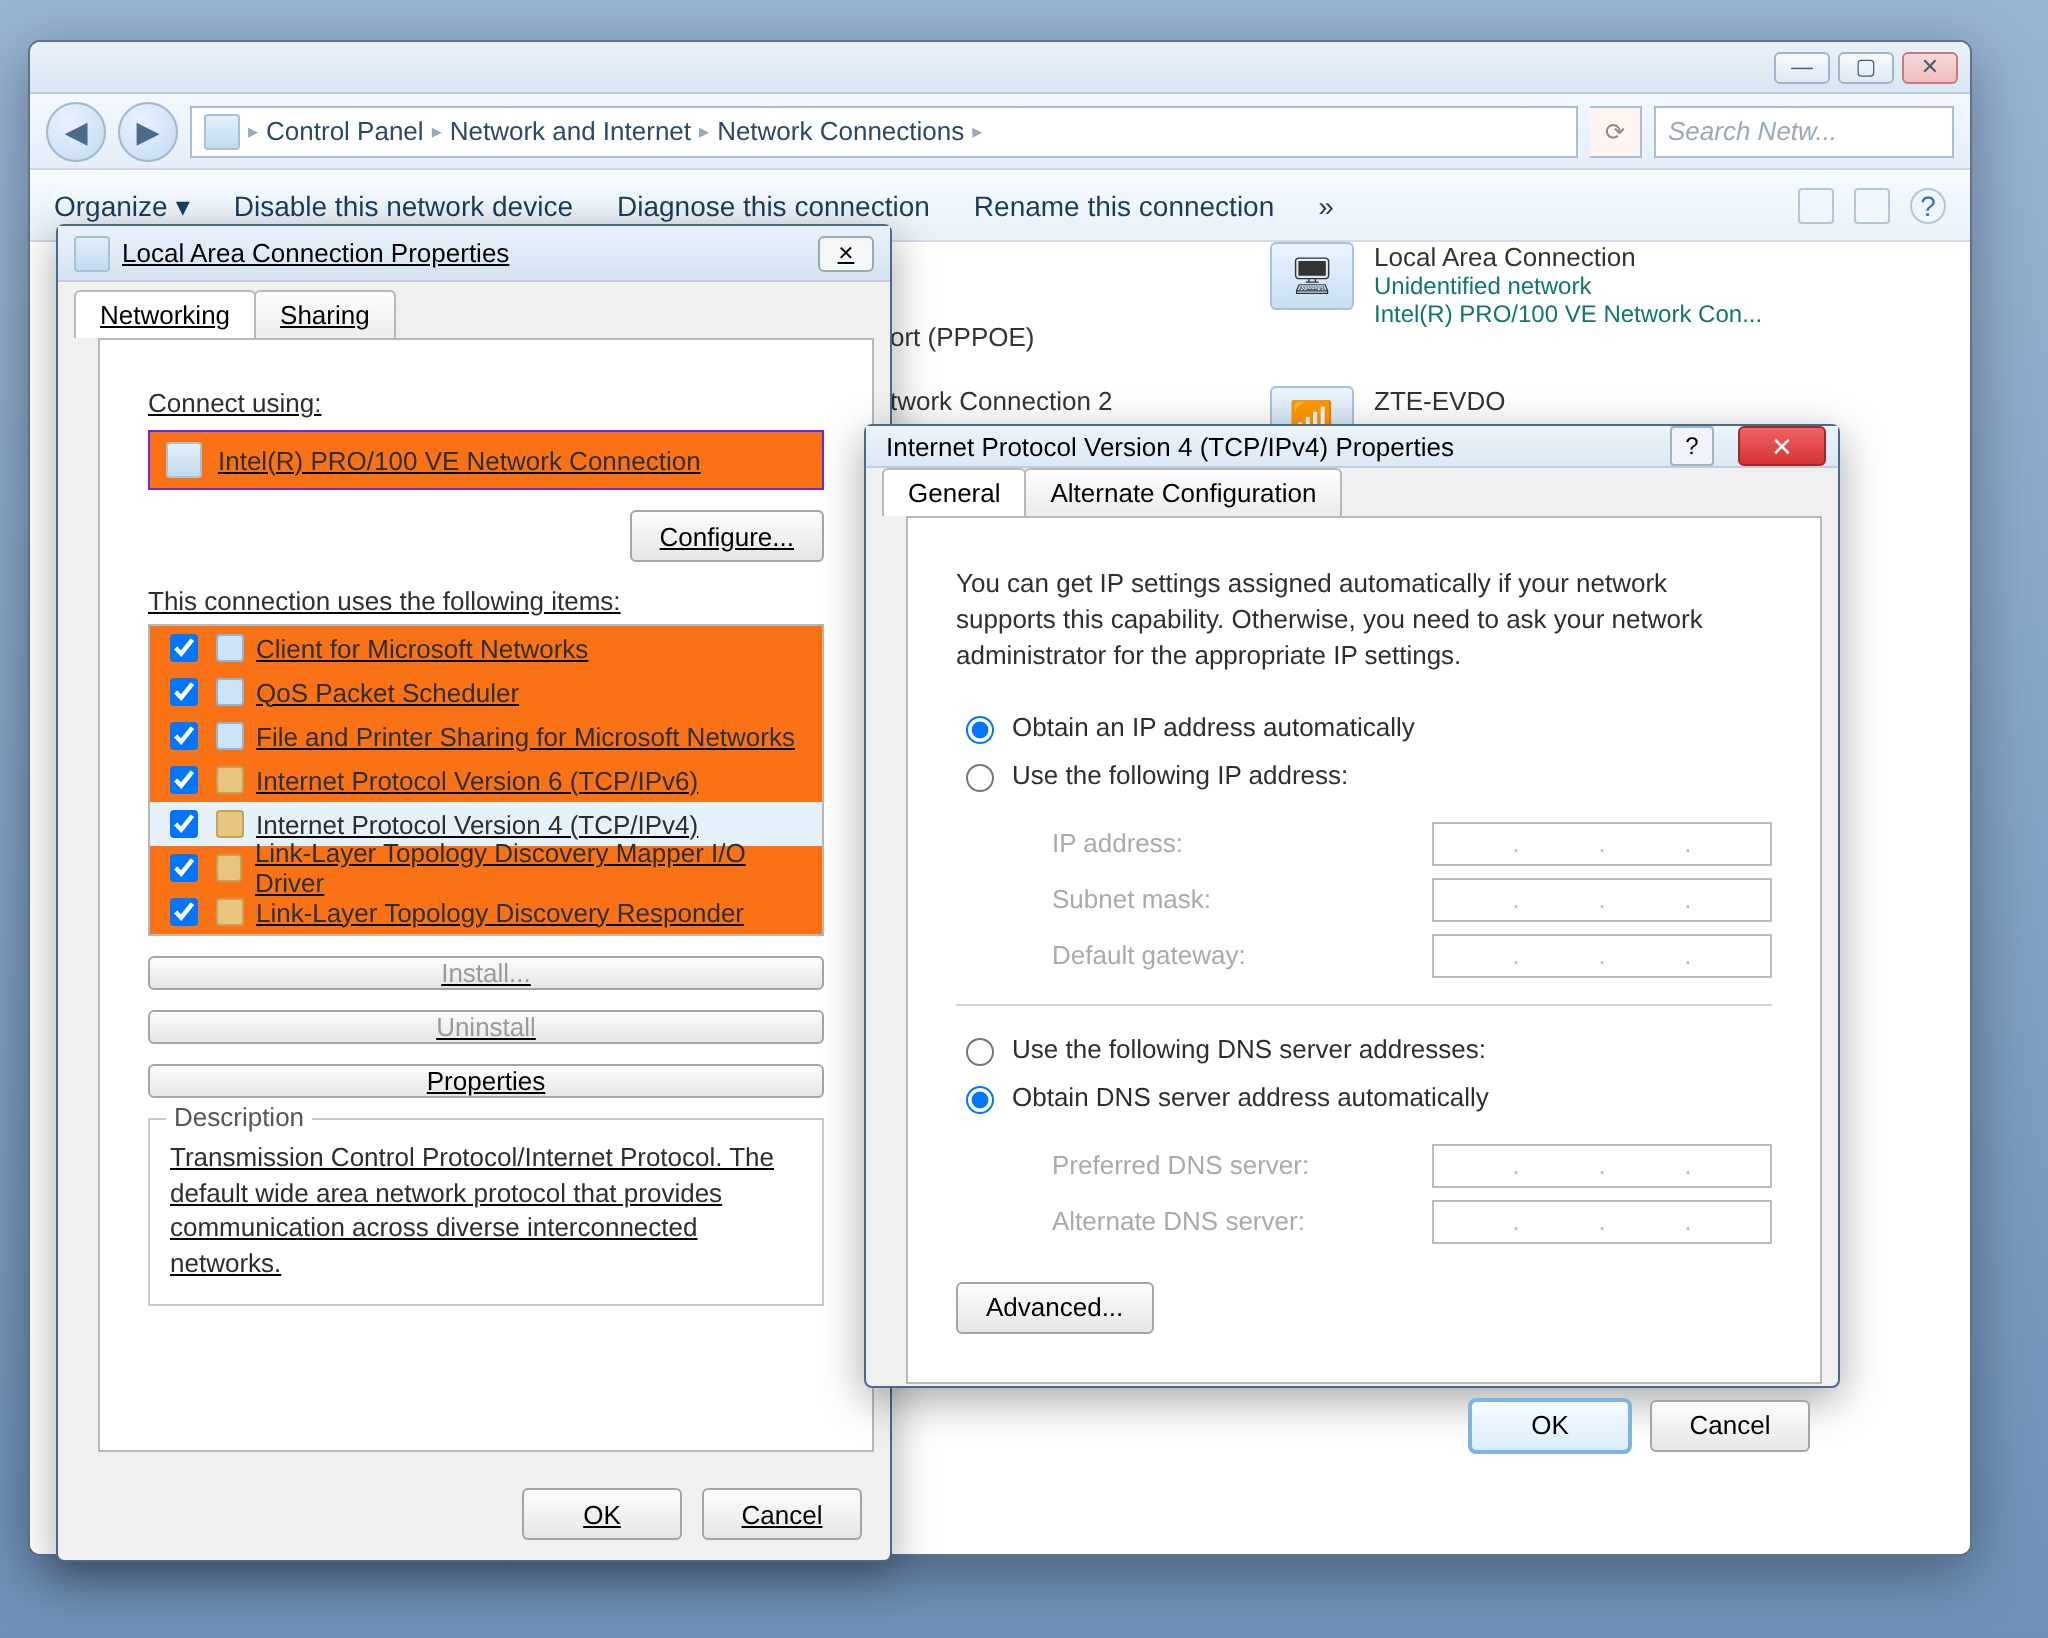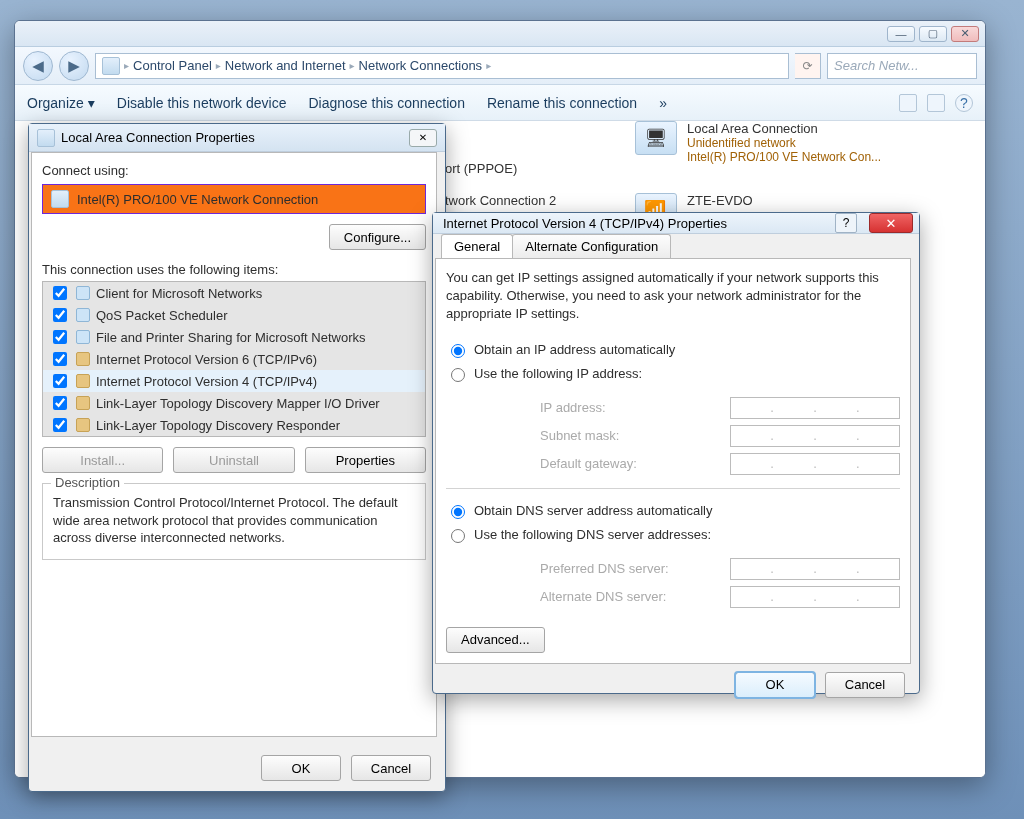--- a/index.html
+++ b/index.html
@@ -46,56 +46,56 @@
     color: #1a3c5e; font-size: 14px;
   }
   .toolbar .item { cursor: pointer; display:flex; align-items:center; gap:4px;}
   .toolbar .rightcluster { margin-left: auto; display: flex; gap: 10px; align-items: center; }
   .miniicon { width: 18px; height: 18px; border: 1px solid #b3c6d8; background: #eef5fc; border-radius:2px; }
   .explorer-body {
     flex: 1; background: #fff; padding: 10px 16px; position: relative;
   }
   .netitem { position: absolute; display: flex; gap: 10px; align-items: flex-start; font-size: 13px; color: #333; }
   .neticon { width: 42px; height: 34px; background: linear-gradient(#eaf4ff,#c7dff3); border:1px solid #a7c1d8; border-radius:3px; display:flex; align-items:center; justify-content:center; font-size:18px; }
-  .netitem .sub { color: #a16207; font-size: 12px; }
+  .netitem .sub { color: #0f766e; font-size: 12px; }
 
   
   .lacprops {
-    position: absolute; left: 28px; top: 123px; width: 418px; height: 669px;
+    position: absolute; left: 28px; top: 112px; width: 418px; height: 669px;
     background: #f0f0f0; border: 1px solid #4b6a8b; border-radius: 4px;
     box-shadow: 0 6px 22px rgba(0,0,0,.35);
-    display: flex; flex-direction: column;
+    display: flex; flex-direction: column; text-decoration: underline;
   }
   .dlgtitle {
     height: 28px; background: linear-gradient(#e9f2fb,#d4e3f1);
     border-bottom: 1px solid #bfcedd; display: flex; align-items: center; padding: 0 8px; gap: 6px;
     font-size: 13px;
   }
   .dlgtitle .spacer { flex: 1; }
   .dlgclose { width: 28px; height: 18px; border: 1px solid #9aa; border-radius: 3px; background: #f4f6f8; font-size: 10px; display:flex;align-items:center;justify-content:center; }
   .tabstrip { height: 28px; display: flex; align-items: flex-end; padding-left: 8px; gap: 0; }
   .tab {
     padding: 4px 12px; font-size: 13px; border: 1px solid #b8b8b8; border-bottom: none;
     background: linear-gradient(#fdfdfd,#ececec); border-radius: 3px 3px 0 0; margin-right: -1px; cursor: pointer;
   }
   .tab.active { background: #fff; position: relative; z-index: 2; }
-  .tabpanel { margin: 0 8px 8px 2px; background: #fff; border: 1px solid #b8b8b8; padding: 10px; flex: 1; font-size: 13px; color: #2e2e2e; }
+  .tabpanel { margin: 0 8px 8px 20px; background: #fff; border: 1px solid #b8b8b8; padding: 24px; flex: 1; font-size: 13px; color: #2e2e2e; }
   .adapterbox {
     height: 30px; margin: 6px 0 10px 0; border: 1px solid #6d28d9; background: #f97316; display: flex; align-items: center; padding: 0 8px; gap: 8px;
   }
   .adaptericon { width: 18px; height: 18px; background: linear-gradient(#e3effb,#c2dbef); border:1px solid #a7c1d8; border-radius:2px; }
   .btn {
     height: 26px; min-width: 80px; padding: 0 14px; border: 1px solid #a5a5a5; border-radius: 3px;
     background: linear-gradient(#fdfdfd,#e6e6e6); font-size: 13px; cursor: pointer;
     display:inline-flex; align-items:center; justify-content:center;
   }
   .btn:disabled, .btn.disabled { color: #9a9a9a; }
   .btn.default { outline: 2px solid #7eb4e2; outline-offset: -1px; background: linear-gradient(#f5faff,#dbeefc); }
   .rightalign { display: flex; justify-content: flex-end; gap: 8px; }
-  .itemlist { border: 1px solid #b8b8b8; background: #e5e5e5; margin: 4px 0 10px 0; }
+  .itemlist { border: 1px solid #b8b8b8; background: #f97316; margin: 4px 0 10px 0; }
   .itemrow { display: flex; align-items: center; gap: 6px; height: 22px; padding: 0 6px; font-size: 13px; }
   .itemrow input[type=checkbox] { width: 14px; height: 14px; }
   .itemicon { width: 14px; height: 14px; background: #e7c580; border:1px solid #c7a256; border-radius:2px; }
   .itemicon.blue { background:#cde4f7; border-color:#8fb6d6;}
   .groupbox { border: 1px solid #c9c9c9; padding: 10px 10px 12px 10px; margin-top: 10px; position: relative; }
   .groupbox .legend { position: absolute; top: -9px; left: 8px; background: #fff; padding: 0 4px; font-size: 13px; color:#555; }
   .dlgbuttons { height: 46px; display: flex; justify-content: flex-end; align-items: center; gap: 10px; padding: 0 14px; }
 
   
   .ipv4props {
@@ -194,20 +194,24 @@
   </div>
 </div>
 
 <div class="lacprops">
   <div class="dlgtitle">
     <span class="adaptericon"></span>
     <span>Local Area Connection Properties</span>
     <span class="spacer"></span>
     <span class="dlgclose">✕</span>
   </div>
+  <div class="tabstrip">
+    <div class="tab active">Networking</div>
+    <div class="tab">Sharing</div>
+  </div>
   <div class="tabpanel">
     <div>Connect using:</div>
     <div class="adapterbox">
       <span class="adaptericon"></span>
       <span>Intel(R) PRO/100 VE Network Connection</span>
     </div>
     <div class="rightalign">
       <button class="btn">Configure...</button>
     </div>
     <div style="margin-top:12px;">This connection uses the following items:</div>
@@ -241,21 +245,21 @@
           <input type="checkbox" checked="" style="">
           <span class="itemicon"></span>
           <span>Link-Layer Topology Discovery Mapper I/O Driver</span>
         </div>
       <div class="itemrow">
           <input type="checkbox" checked="" style="">
           <span class="itemicon"></span>
           <span>Link-Layer Topology Discovery Responder</span>
         </div>
     </div>
-    <div style="display:flex; gap:10px; justify-content:space-between;">
+    <div style="display:flex; gap:10px; justify-content:space-between;flex-direction:column;">
       <button class="btn disabled" style="flex:1">Install...</button>
       <button class="btn disabled" style="flex:1">Uninstall</button>
       <button class="btn" style="flex:1">Properties</button>
     </div>
     <div class="groupbox">
       <span class="legend">Description</span>
       <div style="font-size:13px; line-height:1.35;">Transmission Control Protocol/Internet Protocol. The default wide area network protocol that provides communication across diverse interconnected networks.</div>
     </div>
   </div>
   <div class="dlgbuttons">
@@ -308,26 +312,26 @@
             <span class="ipdot">.</span>
             <span class="ipdot">.</span>
             <span class="ipdot">.</span>
           </div>
         </div>
     </div>
 
     <hr class="sep">
 
     <div class="radio-row">
+      <input type="radio" name="dnsmode" style="">
+      <span>Use the following DNS server addresses:</span>
+    </div>
+    <div class="radio-row">
       <input type="radio" name="dnsmode" checked="" style="">
       <span>Obtain DNS server address automatically</span>
-    </div>
-    <div class="radio-row">
-      <input type="radio" name="dnsmode" style="">
-      <span>Use the following DNS server addresses:</span>
     </div>
     <div class="fieldgrid">
       <div class="fieldrow">
           <label>Preferred DNS server:</label>
           <div class="ipinput">
             <span class="ipdot">.</span>
             <span class="ipdot">.</span>
             <span class="ipdot">.</span>
           </div>
         </div>

